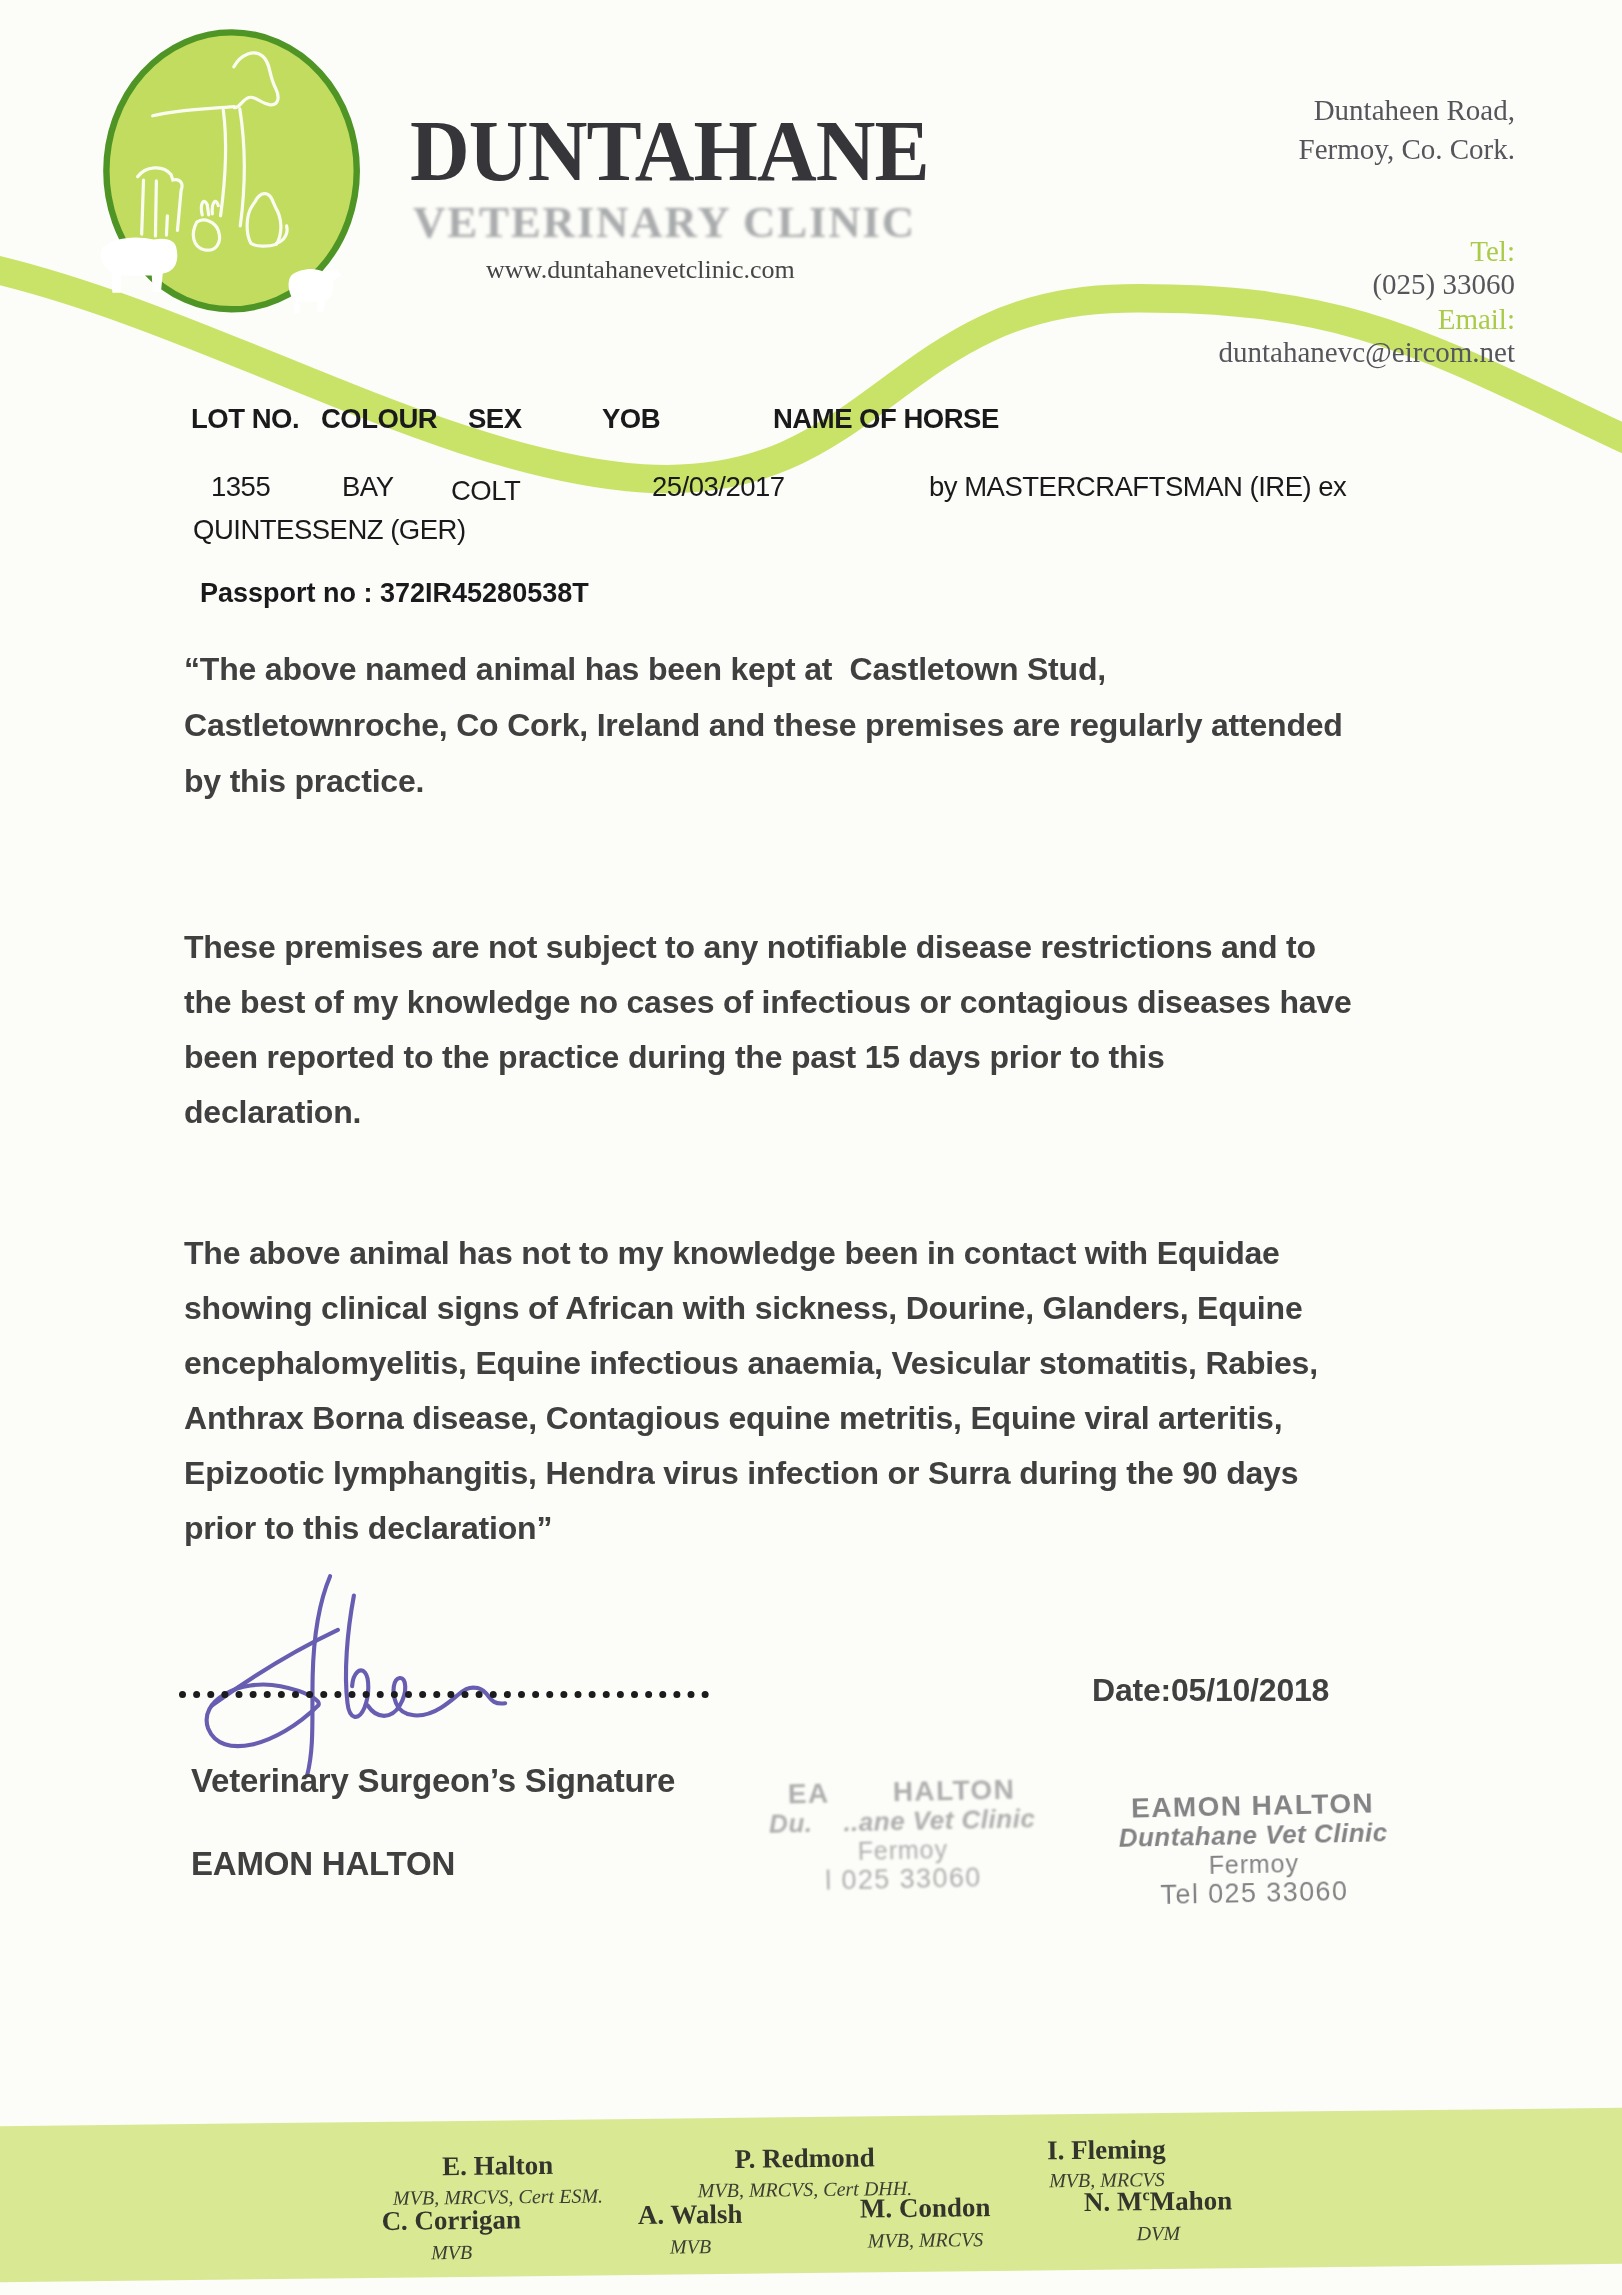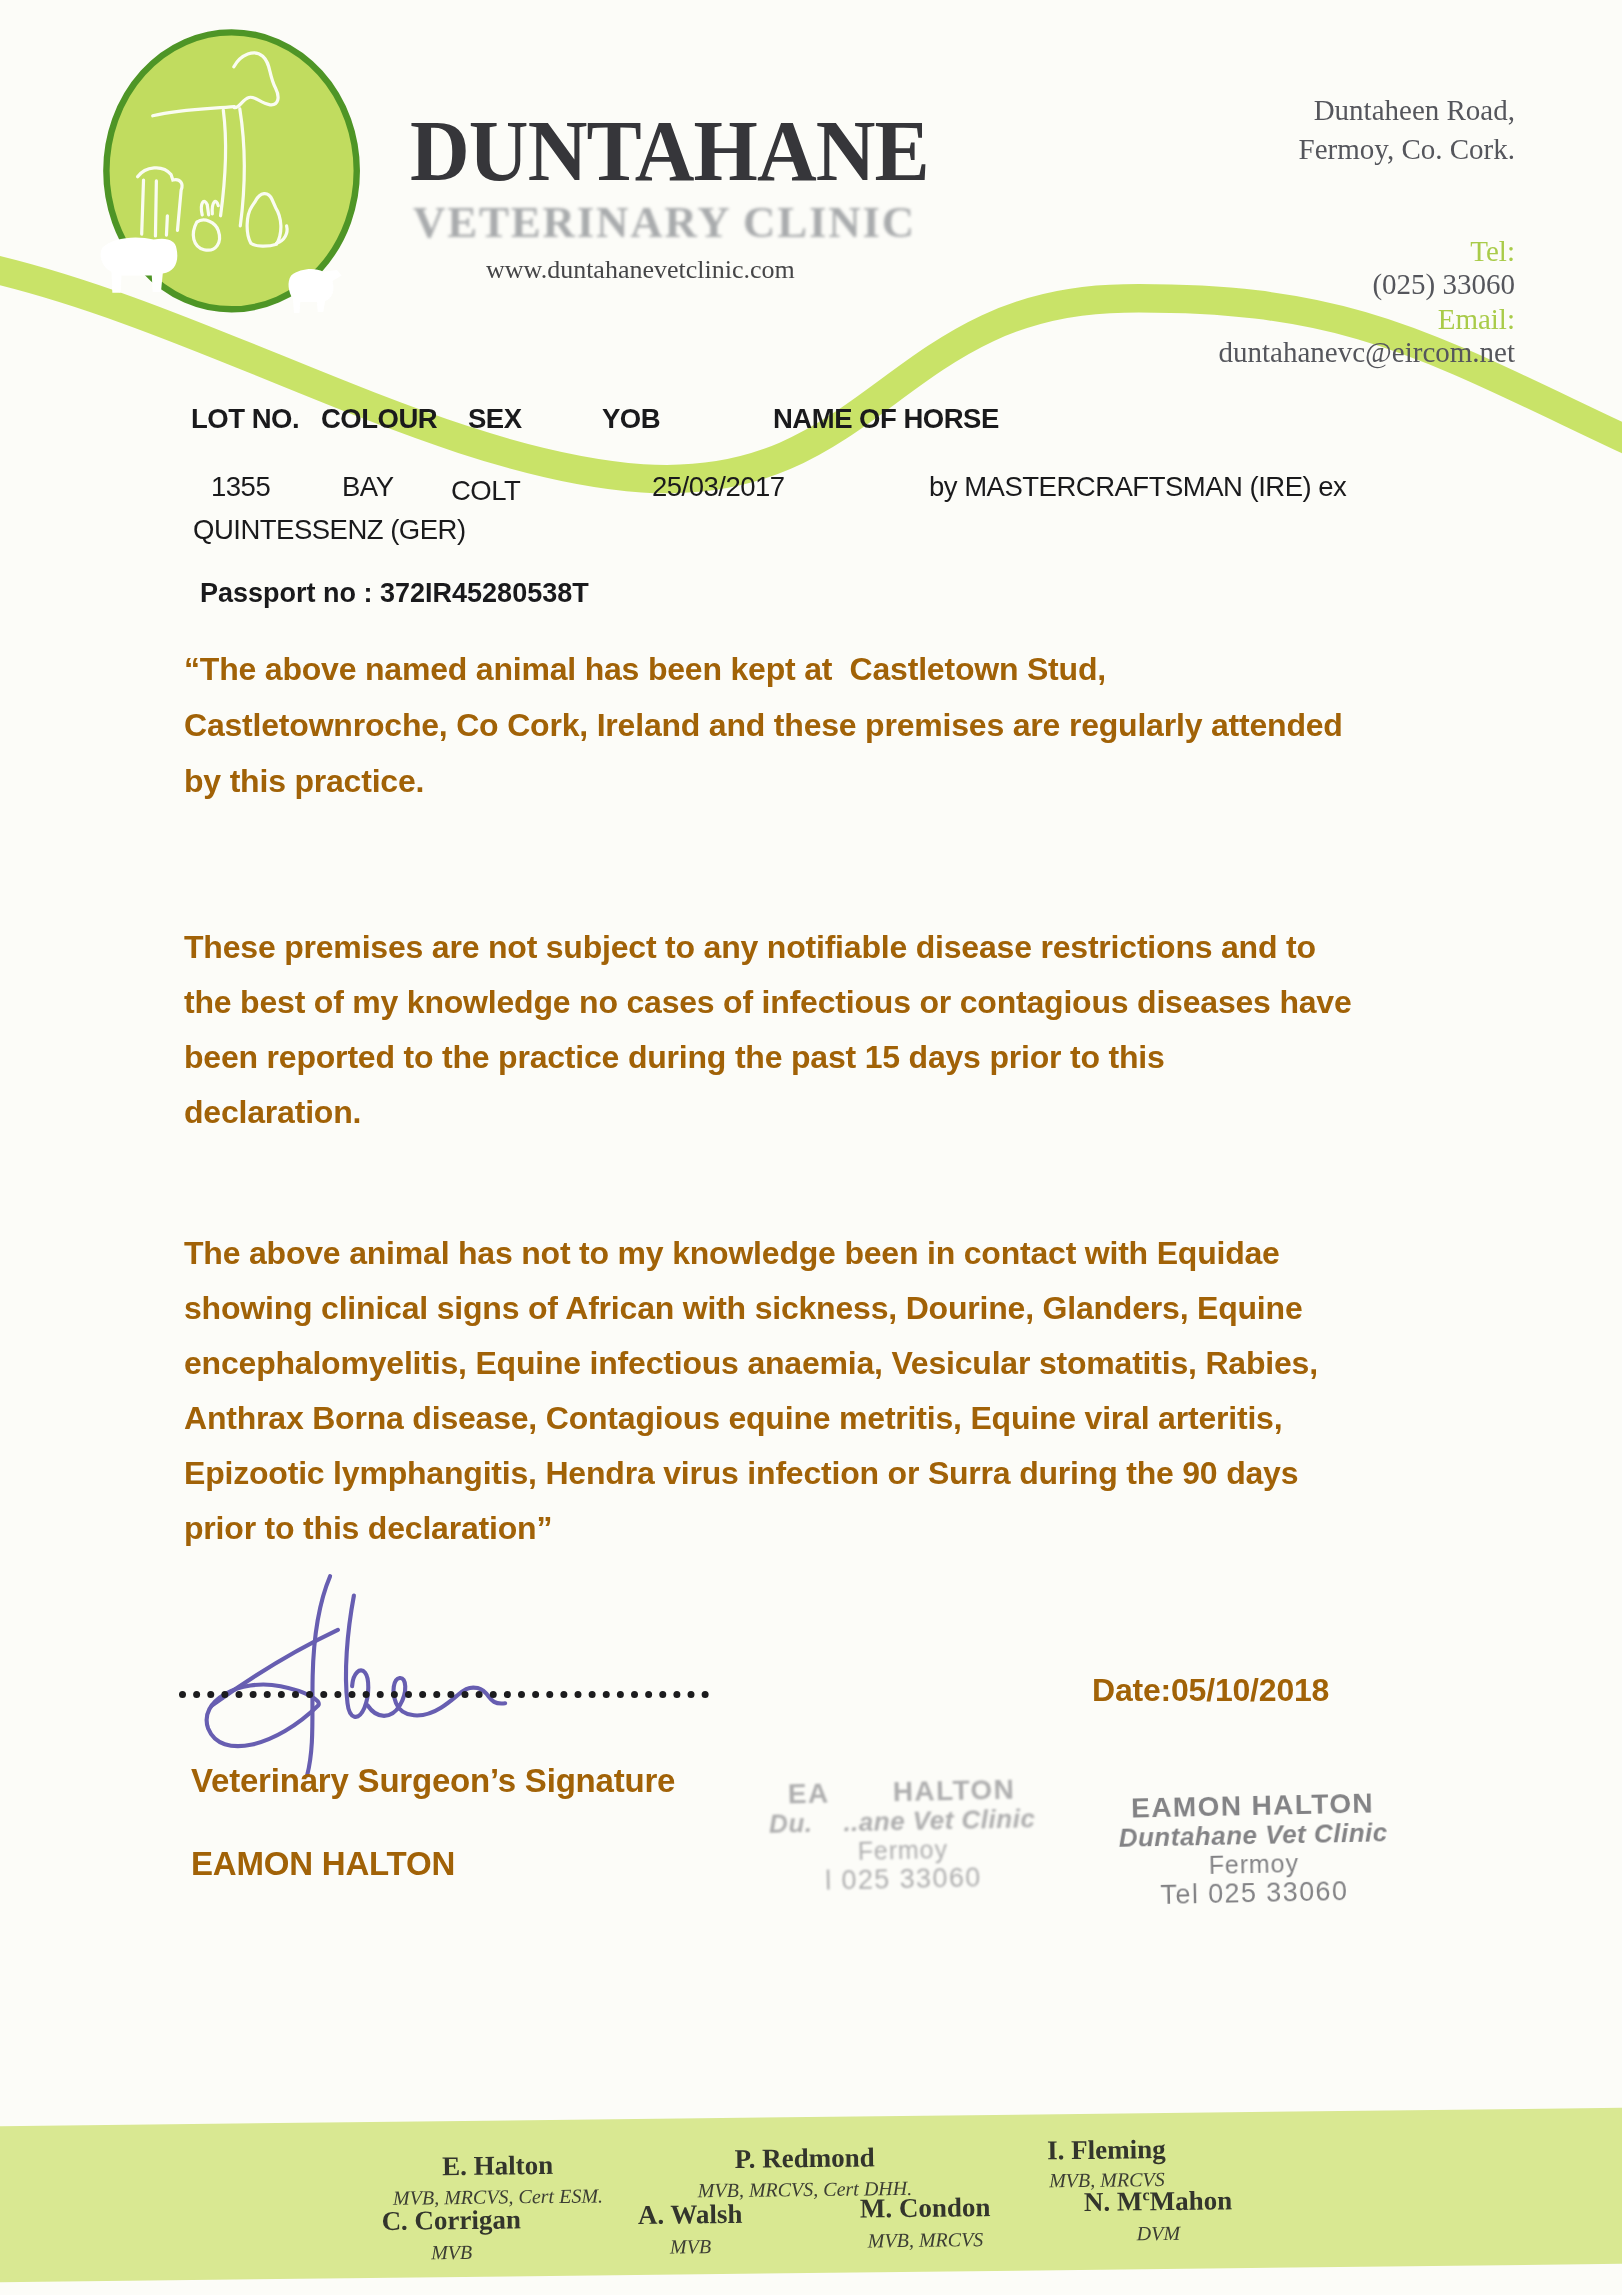--- a/index.html
+++ b/index.html
@@ -10,21 +10,21 @@
   
   .brand{font-family:"Liberation Serif", serif;font-weight:700;font-size:87px;color:#36363a;
          letter-spacing:-0.9px;transform:scaleX(.95);transform-origin:left top;}
   .brand-ghost{font-family:"Liberation Serif", serif;font-weight:700;font-size:44px;color:#94979a;
          letter-spacing:1.8px;filter:blur(1.4px);opacity:.8;transform:scaleX(1.02);transform-origin:left top;}
   .site{font-family:"Liberation Serif", serif;font-size:26px;color:#454547;}
   .contact{font-family:"Liberation Serif", serif;font-size:29px;color:#55565c;text-align:right;white-space:pre;}
   .contact .lbl{color:#a9cb49;}
   .th{font-size:27.5px;font-weight:700;letter-spacing:-0.5px;}
   .td{font-size:27.5px;font-weight:400;letter-spacing:-0.5px;}
-  .para{font-size:32px;font-weight:700;letter-spacing:-0.2px;color:#a16207;}
+  .para{font-size:32px;font-weight:700;letter-spacing:-0.2px;color:#404040;}
   
   .stamp{text-align:center;color:#6e6e72;transform:rotate(-1.2deg);}
   .stamp .s1{font-size:28px;font-weight:700;letter-spacing:1.4px;}
   .stamp .s2{font-size:26px;font-style:italic;font-weight:600;letter-spacing:0.5px;}
   .stamp .s3{font-size:25px;letter-spacing:0.9px;}
   .stamp .s4{font-size:27px;letter-spacing:1.4px;}
   .stamp div{white-space:pre;line-height:1.12;}
   #stamp-left{filter:blur(1px);opacity:.55;}
   #stamp-right{filter:blur(0.6px);opacity:.85;}
   

